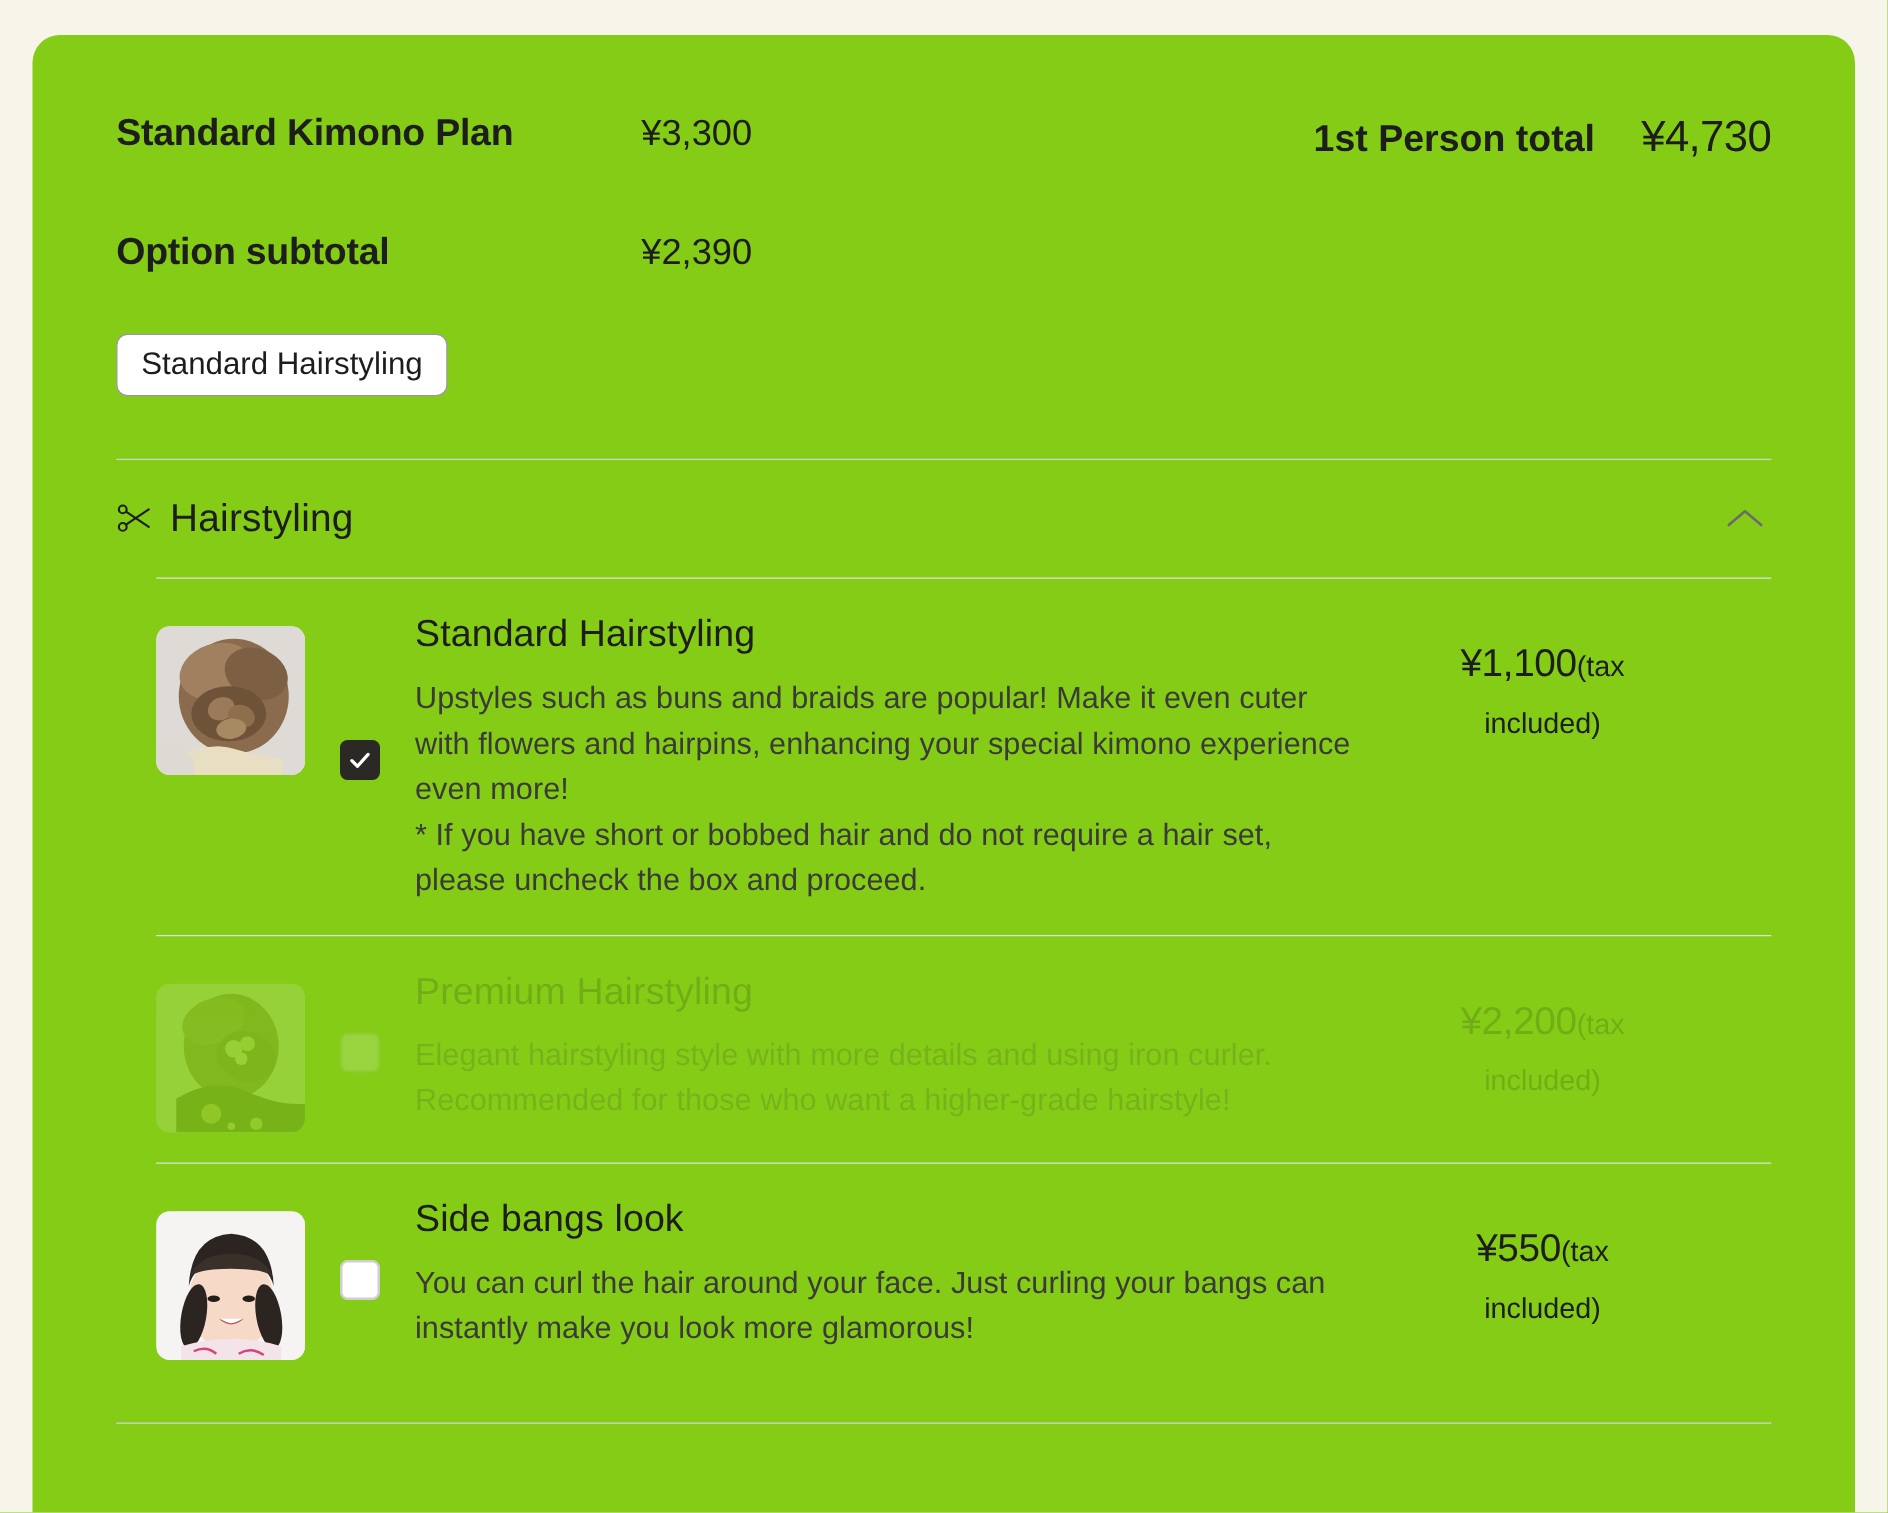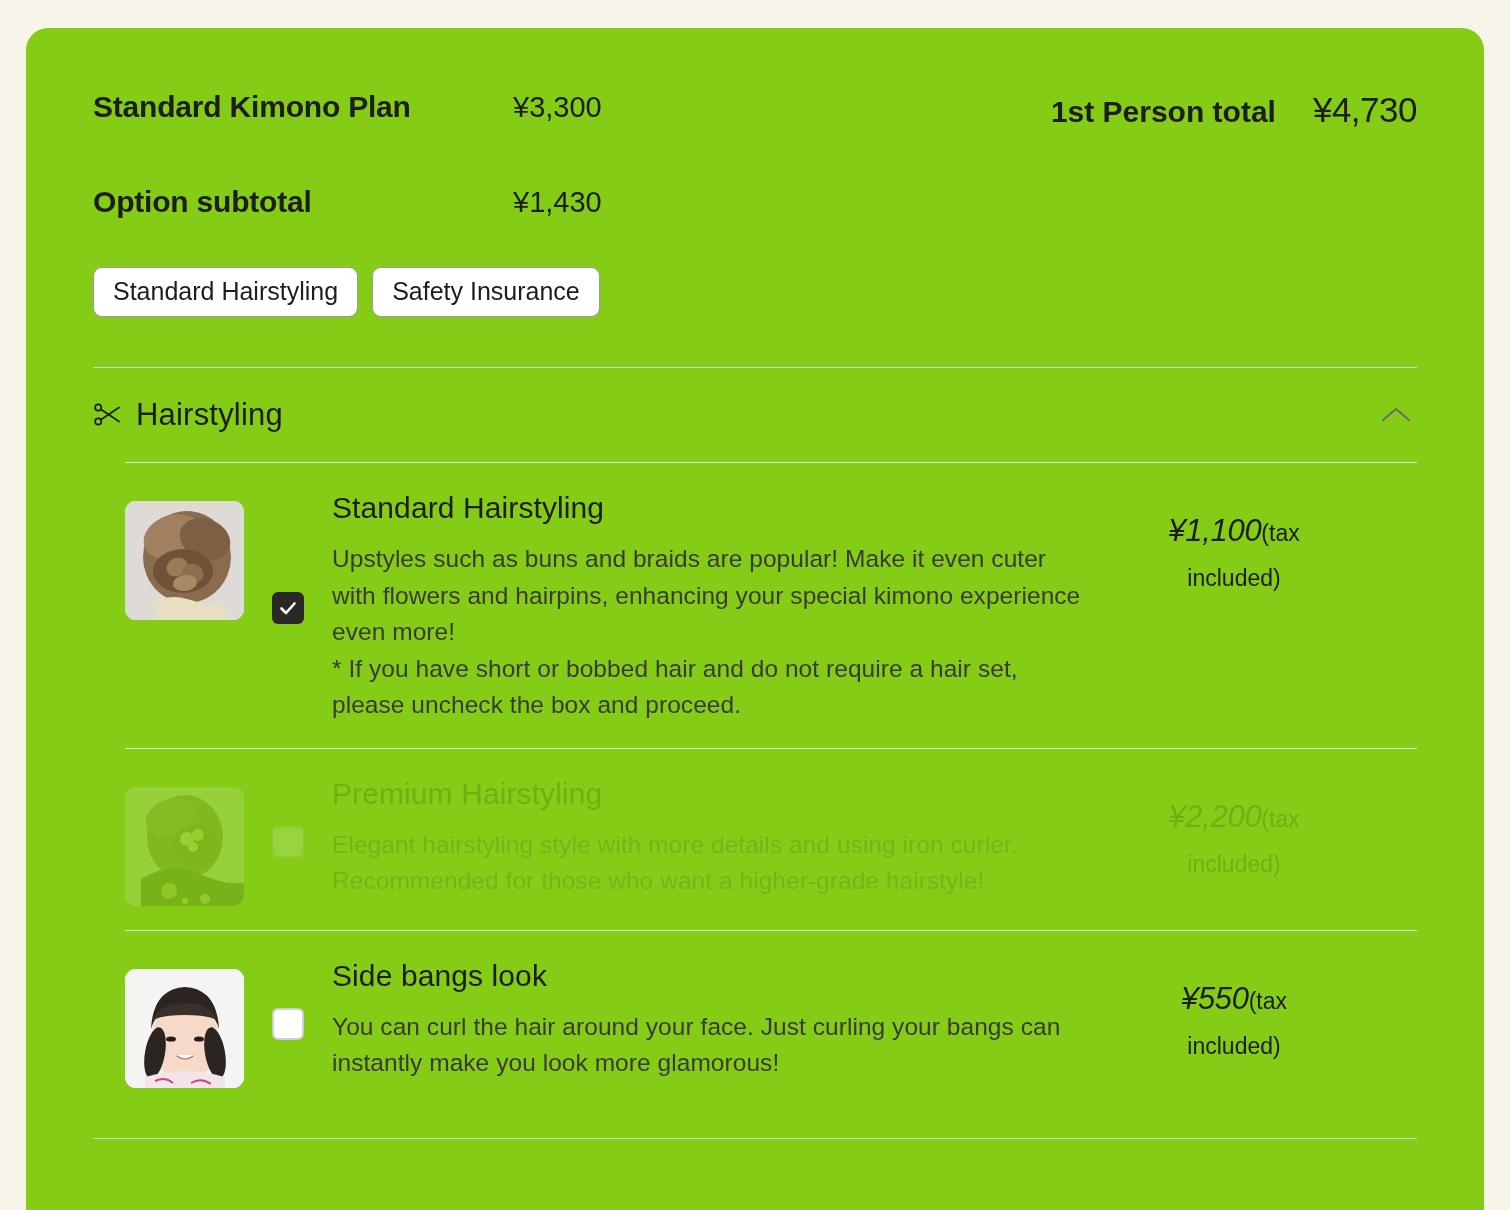--- a/index.html
+++ b/index.html
@@ -200,21 +200,20 @@
   .price-cell {
     width: 236px;
     flex: none;
     text-align: center;
     padding-top: 24px;
     color: #1d1d1b;
   }
   .price-main {
     font-size: 31px;
     letter-spacing: -0.3px;
-    font-style: italic;
   }
   .price-tax {
     font-size: 23px;
     letter-spacing: 0px;
   }
   .price-line2 {
     font-size: 23px;
     margin-top: 16px;
     display: block;
     text-align: center;
@@ -226,32 +225,31 @@
 <div class="page">
   <div class="card">
 
     <div class="summary">
       <div class="sum-row">
         <span class="sum-label plan">Standard Kimono Plan</span>
         <span class="sum-value">¥3,300</span>
       </div>
       <div class="sum-row">
         <span class="sum-label opt">Option subtotal</span>
-        <span class="sum-value">¥1,430</span>
+        <span class="sum-value">¥2,390</span>
       </div>
 
       <div class="total-block">
         <span class="total-label">1st Person total</span>
         <span class="total-value">¥4,730</span>
       </div>
     </div>
 
     <div class="chips">
       <span class="chip">Standard Hairstyling</span>
-      <span class="chip">Safety Insurance</span>
     </div>
 
     <div class="rule-full"></div>
 
     <div class="section-head">
       <span class="scissors-icon">
         <svg viewBox="0 0 30 30" fill="none" stroke="#1d1d1b" stroke-width="1.7" stroke-linecap="round">
           <circle cx="5.2" cy="7.5" r="3.1"></circle>
           <circle cx="5.2" cy="21.5" r="3.1"></circle>
           <line x1="7.8" y1="9.3" x2="26" y2="21.5"></line>

